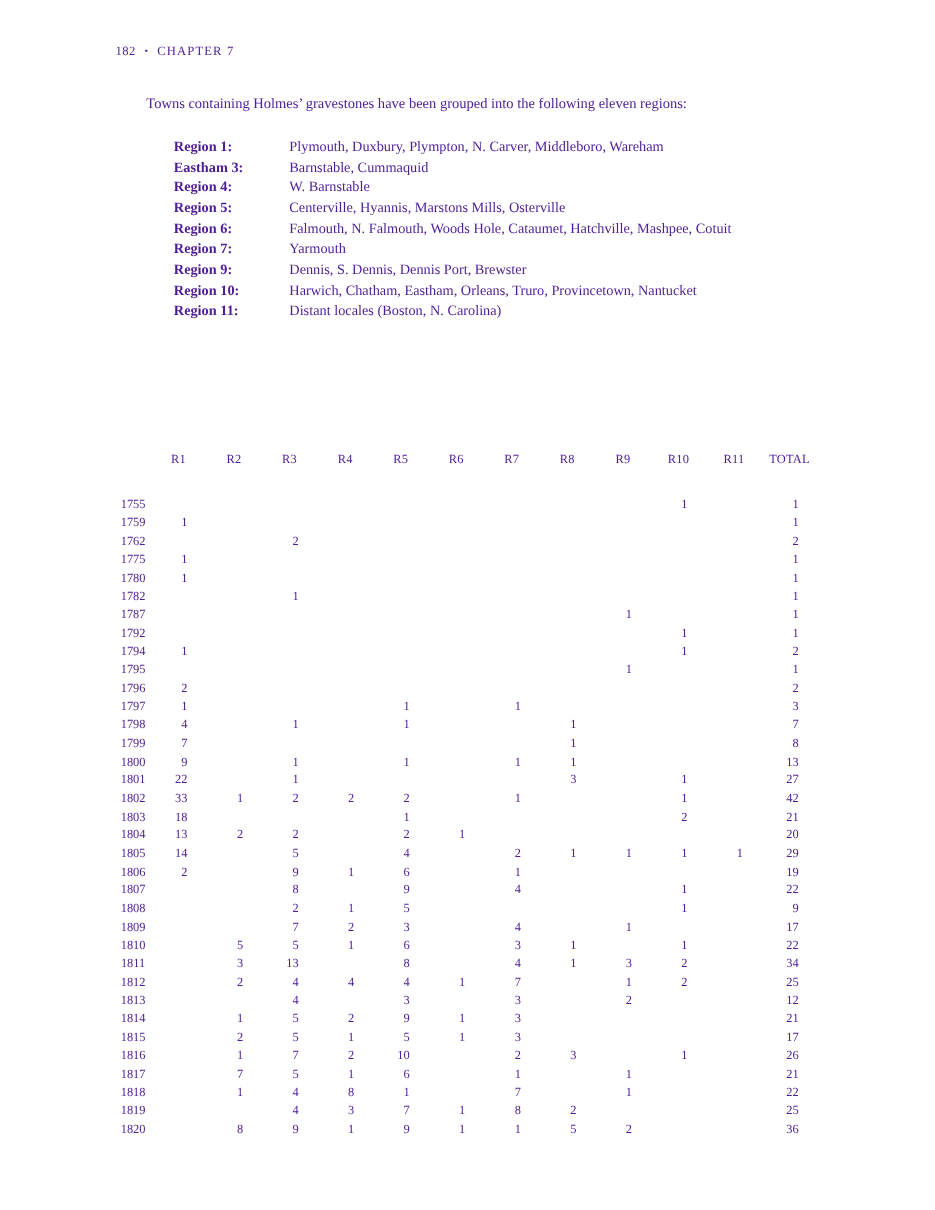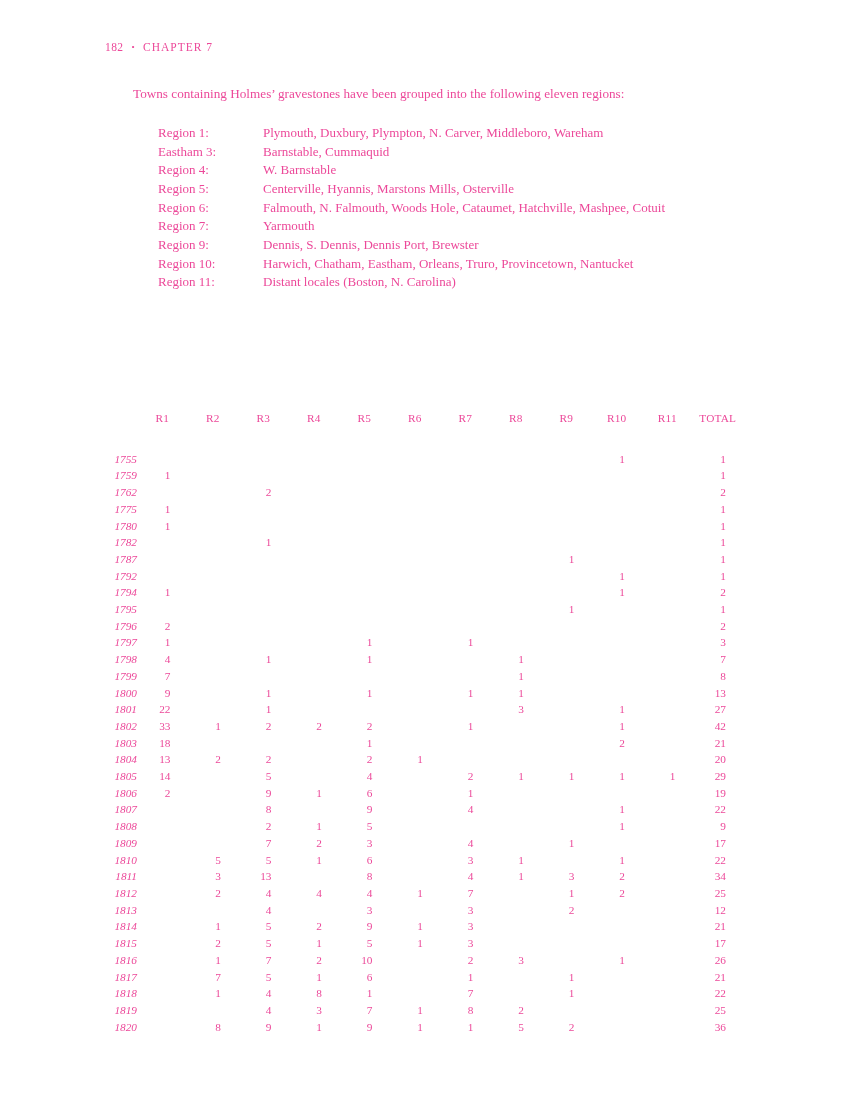--- a/index.html
+++ b/index.html
@@ -2,21 +2,21 @@
 <html><head>
 <meta charset="utf-8">
 <style>
   html, body { margin: 0; padding: 0; background: #e8e8e8; }
   .page {
     position: relative;
     width: 850px;
     height: 1100px;
     margin: 0 auto;
     background: #ffffff;
-    color: #ec4899;
+    color: #4c1d95;
     font-family: "Liberation Serif", "DejaVu Serif", serif;
     overflow: hidden;
   }
   .running-head {
     position: absolute;
     left: 105px;
     top: 41px;
     font-size: 11.5px;
     letter-spacing: 0.4px;
     white-space: nowrap;
@@ -40,34 +40,34 @@
     text-align: right;
   }
   .regions {
     position: absolute;
     left: 158px;
     top: 124px;
     font-size: 13px;
     line-height: 18.65px;
   }
   .region-row { display: flex; white-space: nowrap; }
-  .region-label { width: 105px; flex: none; }
+  .region-label { width: 105px; flex: none; font-weight: bold; }
   .gtable {
     position: absolute;
     left: 105px;
     top: 382px;
     display: grid;
     grid-template-columns: 32px repeat(12, 50.5px);
     font-size: 11.3px;
     line-height: 16.7px;
     margin-top: 28px;
   }
   .gtable .th { text-align: center; letter-spacing: 0.2px; }
   .gtable .spacer { grid-column: 1 / -1; height: 24px; }
-  .gtable .year { text-align: right; font-style: italic; }
+  .gtable .year { text-align: center; }
   .gtable .val { text-align: right; padding-right: 17px; }
 </style>
 </head>
 <body>
 
 <div class="page">
 
   <div class="running-head">
     <span>182</span><span class="bullet">•</span><span class="chapter">CHAPTER 7</span>
   </div>

